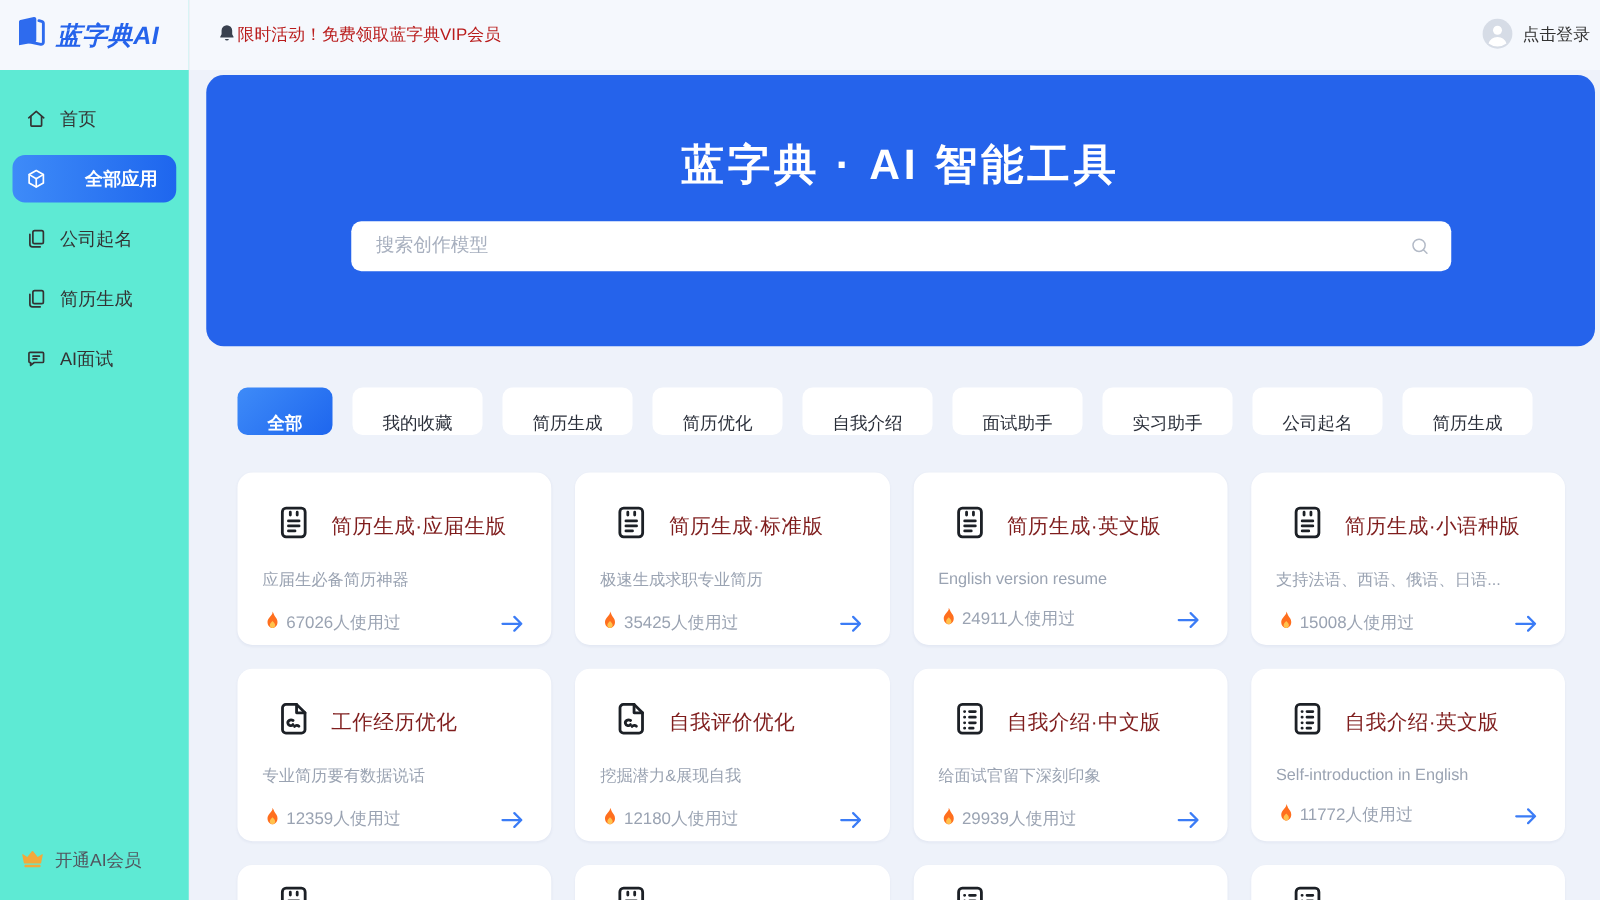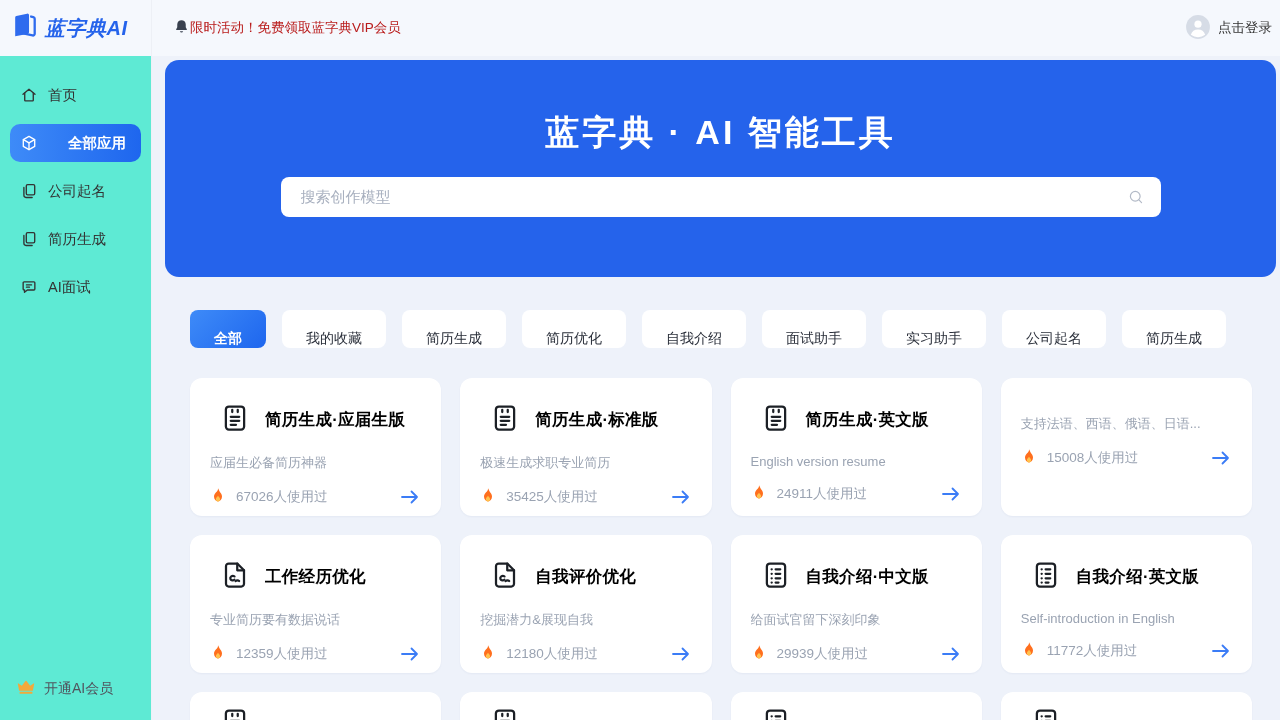--- a/index.html
+++ b/index.html
@@ -42,23 +42,23 @@
   .tabs { display:flex; gap:16px; margin:33px 28px 0 38px; }
   .tab { height:38px; padding:0 24px; background:#fff; border-radius:8px; display:flex;
          align-items:flex-end; font-size:14px; color:#2a2f3a; cursor:pointer; white-space:nowrap; }
   .tab.active { background:linear-gradient(135deg,#3e8bf8,#1e66ee); color:#fff; font-weight:600; }
   
   .grid { display:grid; grid-template-columns:repeat(4,1fr); gap:19px; margin:30px 28px 0 38px; }
   .grid.partial { margin-top:19px; }
   .card { background:#fff; border-radius:12px; height:138px; padding:20px 20px 0;
           box-shadow:0 1px 2px rgba(30,60,120,.05); cursor:pointer; }
   .card-head { display:flex; align-items:center; gap:15px; padding-left:10px; margin-top:5px; }
-  .card-title { font-size:16.5px; font-weight:700; color:#000000; letter-spacing:.3px; }
+  .card-title { font-size:16.5px; font-weight:400; color:#7f1d1d; letter-spacing:.3px; }
   .card-desc { margin-top:17px; font-size:13px; color:#9aa3b2; white-space:nowrap; overflow:hidden; }
-  .card-foot { display:flex; align-items:center; gap:10px; margin-top:15px; font-size:13.5px; color:#9aa3b2; }
+  .card-foot { display:flex; align-items:flex-end; gap:3px; margin-top:15px; font-size:13.5px; color:#9aa3b2; }
   .card-arrow { margin-left:auto; display:flex; align-items:center; cursor:pointer; }
   .card.cut { height:60px; padding-top:15px; }
   .card.cut .card-head { margin-top:0; }
 </style>
 </head>
 <body>
 
 <aside class="sidebar">
   <div class="logo">
     <span class="mi-icon"><svg viewBox="0 0 26 26" width="30" height="30">
@@ -265,20 +265,27 @@
       <span>24911人使用过</span>
       <span class="card-arrow">
               <svg width="22" height="16" viewBox="0 0 22 16" fill="none" stroke="#3b7cf6" stroke-width="1.8" stroke-linecap="round" stroke-linejoin="round">
                 <path d="M3 8h15M12.5 2.5 18 8l-5.5 5.5"></path>
               </svg>
             </span>
     </div>
   </div>
 
   <div class="card">
+    <div class="card-head">
+      <span><svg viewBox="0 0 24 24" width="30" height="30" fill="none" stroke="#1c2026" stroke-width="1.8" stroke-linecap="round" stroke-linejoin="round">
+                <rect x="4.7" y="2.8" width="14.6" height="18.4" rx="2.4"></rect>
+                <path d="M9.8 5.4v1.8M14.2 5.4v1.8M8.6 11h6.8M8.6 14.2h6.8M8.6 17.4h4.2"></path>
+              </svg></span>
+      <span class="card-title">简历生成·小语种版</span>
+    </div>
     <div class="card-desc">支持法语、西语、俄语、日语...</div>
     <div class="card-foot">
       <span class="mi-icon"><svg viewBox="0 0 24 24" width="16" height="16">
                 <path fill="#ff6f1e" d="M12 1.8c.5 3-1.6 4.7-3.2 6.5C7.1 10.2 6 12.2 6 14.4 6 18.6 8.9 21.6 12 21.6s6-3 6-7.2c0-3.4-2.1-5.3-3.3-7.2C13.7 5.5 13.3 3.8 12 1.8Z"></path>
                 <path fill="#ffc24d" d="M12 21.6c-1.8 0-3.2-1.5-3.2-3.4 0-2.2 1.7-3.1 3.2-5.1 1.5 2 3.2 2.9 3.2 5.1 0 1.9-1.4 3.4-3.2 3.4Z"></path>
               </svg></span>
       <span>15008人使用过</span>
       <span class="card-arrow">
               <svg width="22" height="16" viewBox="0 0 22 16" fill="none" stroke="#3b7cf6" stroke-width="1.8" stroke-linecap="round" stroke-linejoin="round">
                 <path d="M3 8h15M12.5 2.5 18 8l-5.5 5.5"></path>

